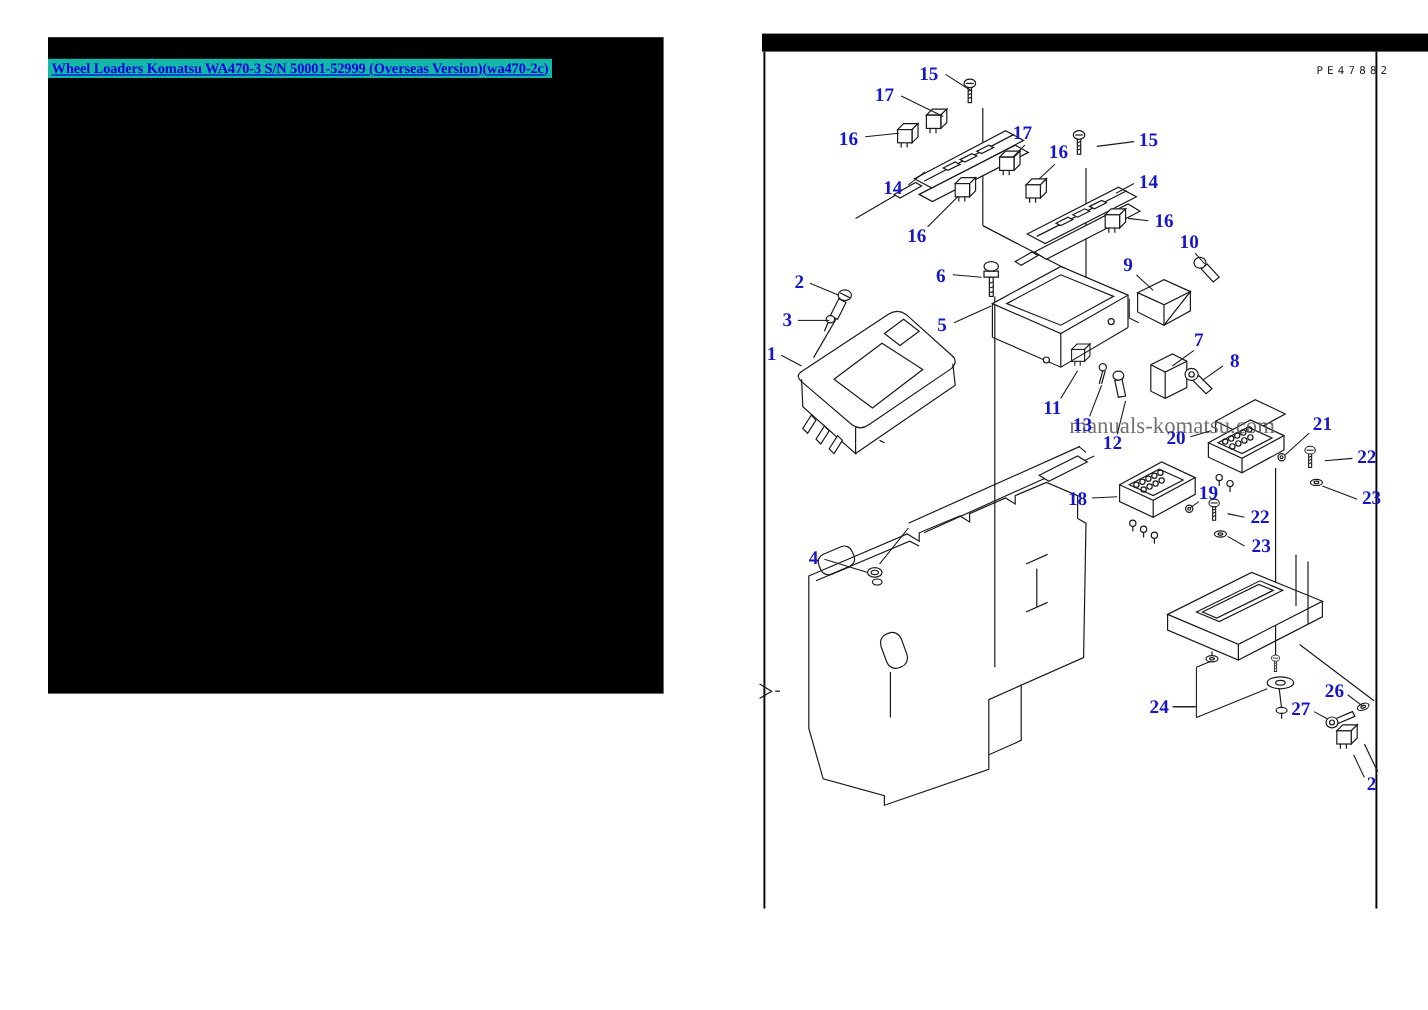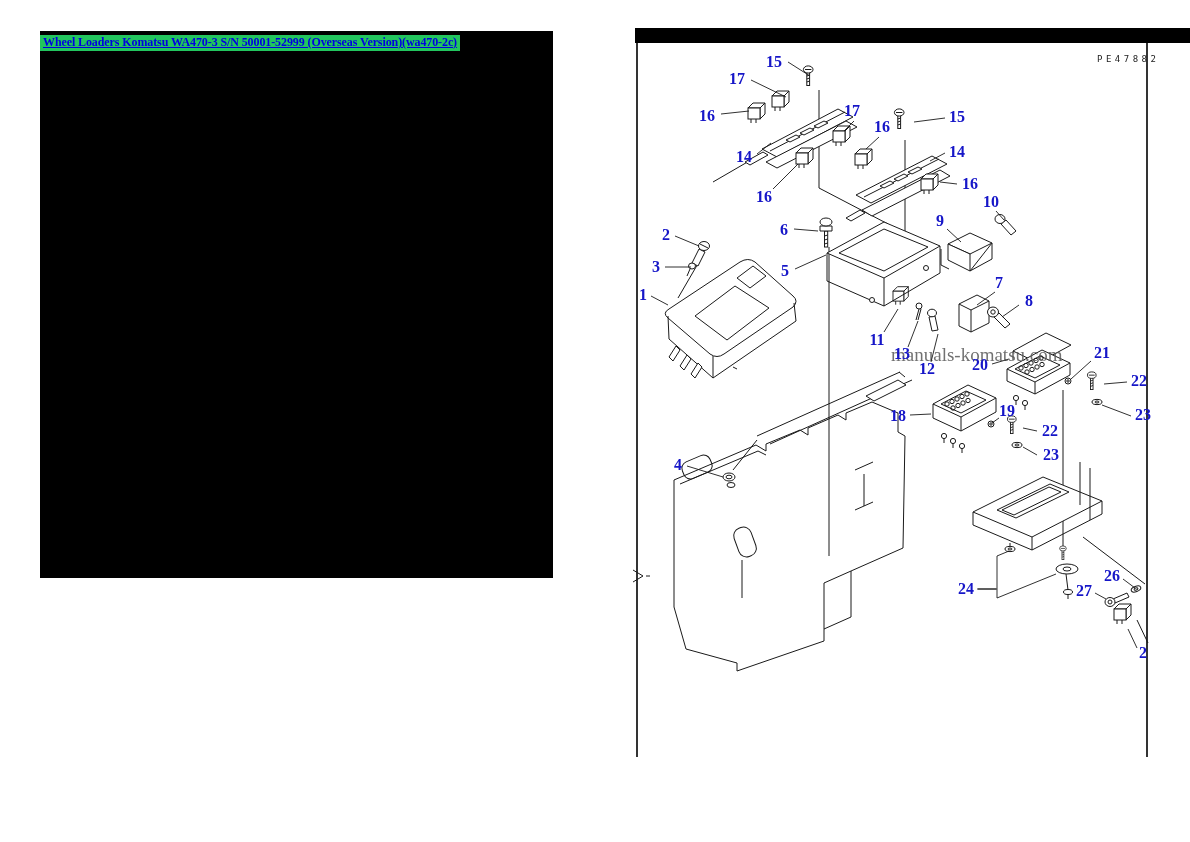--- a/index.html
+++ b/index.html
@@ -1,18 +1,18 @@
 <!DOCTYPE html>
 <html><head>
 <meta charset="utf-8">
 <style>
   html,body{margin:0;padding:0;background:#fff;}
   body{position:relative;width:1190px;height:842px;overflow:hidden;font-family:"Liberation Sans",sans-serif;}
   .thumb-panel{position:absolute;left:40px;top:31px;width:513px;height:547px;background:#000;}
-  .link-strip{position:absolute;left:0px;top:4px;width:420px;height:16px;background:#22c55e;display:flex;}
+  .link-strip{position:absolute;left:0px;top:18px;width:420px;height:16px;background:#14b8a6;display:flex;align-items:center;}
   a.doc-link{color:#0000e0;font-family:"Liberation Serif",serif;font-weight:bold;font-size:12px;letter-spacing:-0.1px;text-decoration:underline;white-space:nowrap;padding-left:3px;}
   svg.art{position:absolute;left:0;top:0;}
   .ln{stroke:#1a1a1a;stroke-width:1;fill:none;}
   .lnb{stroke:#000;stroke-width:1.6;fill:none;}
   .w{stroke:#1a1a1a;stroke-width:1;fill:#fff;}
   .leader{stroke:#1a1a1a;stroke-width:0.9;fill:none;}
   .plabel{font-family:"Liberation Serif",serif;font-weight:bold;font-size:16px;fill:#1616c8;text-anchor:middle;}
   .wm{font-family:"Liberation Serif",serif;font-size:19px;fill:#595959;opacity:0.85;}
   .pe{font-family:"DejaVu Sans Mono",monospace;font-size:9px;fill:#222;letter-spacing:3.5px;}
 </style>

